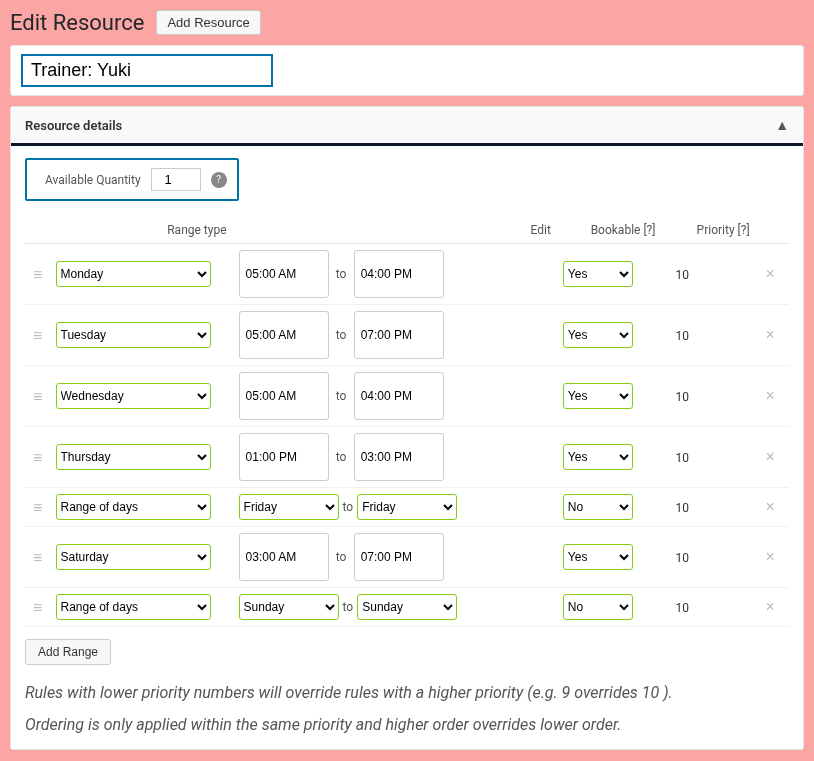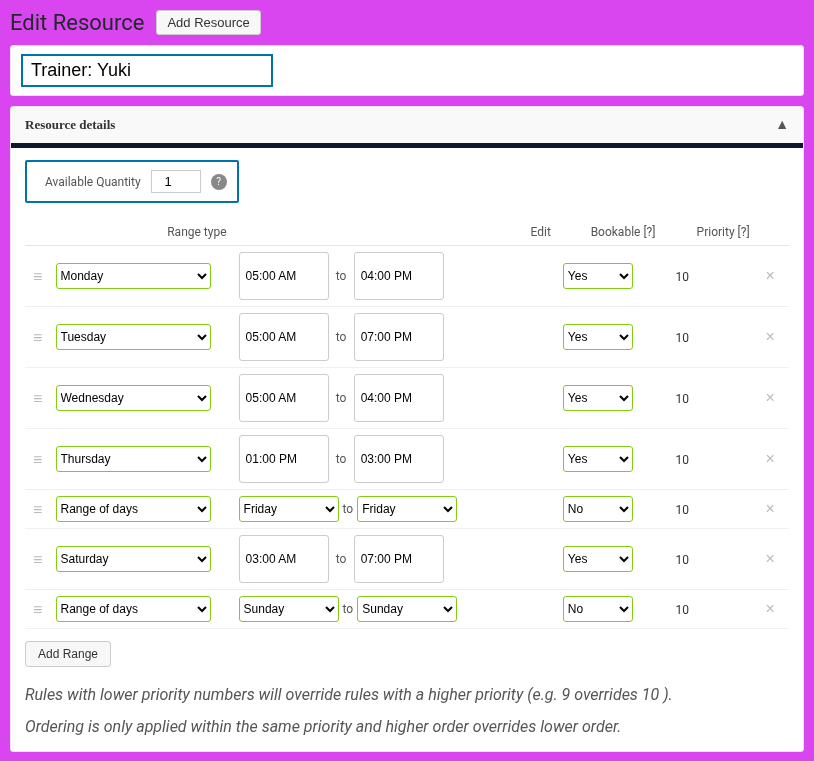--- a/index.html
+++ b/index.html
@@ -5,21 +5,21 @@
     * { box-sizing: border-box; margin: 0; padding: 0; }
     body {
       font-family: -apple-system, BlinkMacSystemFont, "Segoe UI", Roboto, sans-serif;
       font-size: 13px;
       background: #f1f1f1;
       color: #333;
     }
     .page-wrapper {
       width: 814px;
       min-height: 761px;
-      background: #d946ef;
+      background: #fca5a5;
       padding: 10px;
     }
     .page-header {
       display: flex;
       align-items: center;
       gap: 12px;
       margin-bottom: 10px;
     }
     .page-title {
       font-size: 22px;
@@ -55,23 +55,22 @@
     .main-card {
       background: #fff;
       border: 1px solid #e5e5e5;
       border-radius: 3px;
     }
     .section-header {
       display: flex;
       justify-content: space-between;
       align-items: flex-end;
       padding: 10px 14px;
-      border-bottom: 5px solid #0f172a;
+      border-bottom: 3px solid #0f172a;
       background: #f9f9f9;
-      font-family: Liberation Serif, serif;
     }
     .section-title {
       font-weight: 600;
       font-size: 13px;
     }
     .collapse-arrow {
       cursor: pointer;
       font-size: 14px;
       color: #555;
     }

